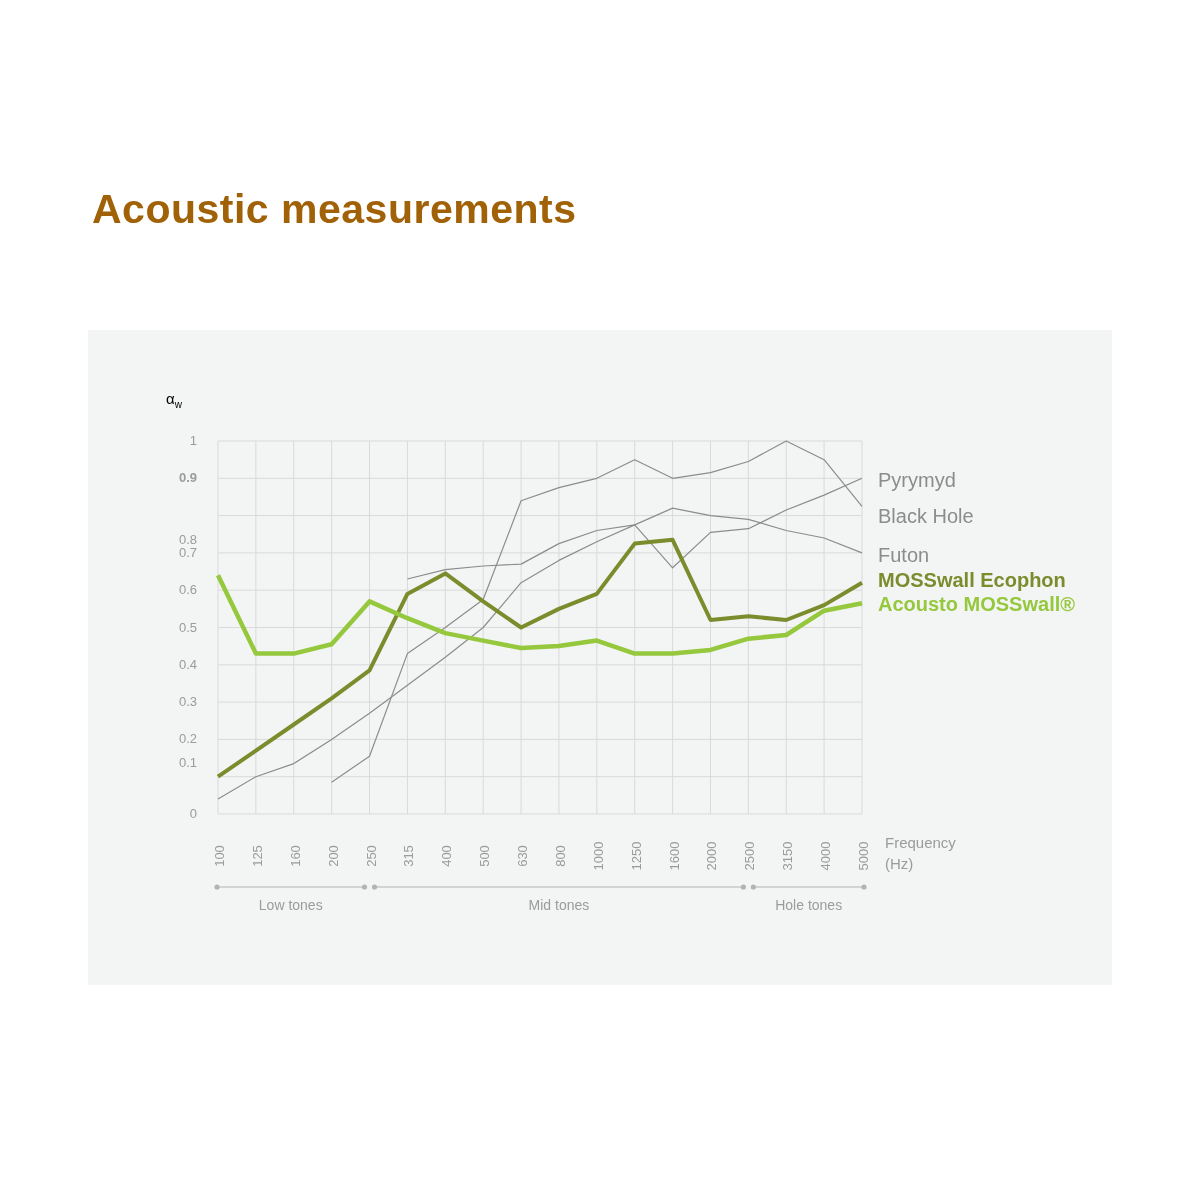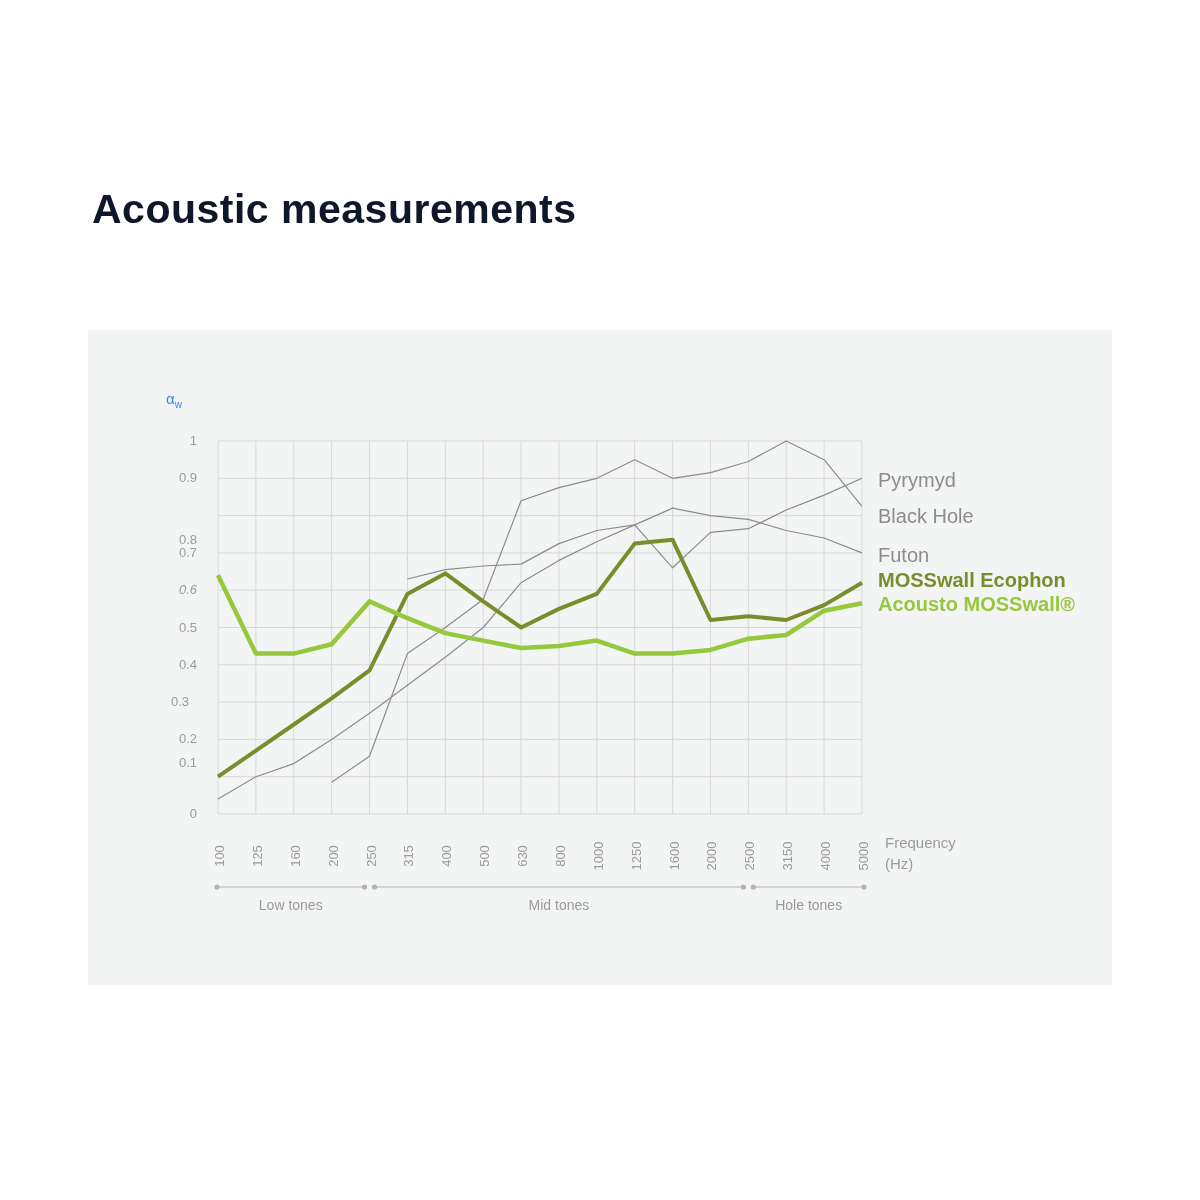--- a/index.html
+++ b/index.html
@@ -6,39 +6,39 @@
   body{
     width:1200px;height:1200px;
     background:#ffffff;
     font-family:"Liberation Sans", sans-serif;
     position:relative;
     overflow:hidden;
   }
   .page-title{
     position:absolute;left:92px;top:186px;margin:0;
     font-size:41px;font-weight:bold;letter-spacing:0.5px;
-    color:#0f172a;
+    color:#a16207;
   }
   .chart-panel{
     position:absolute;left:88px;top:330px;width:1024px;height:655px;
     background:#f3f4f4;
   }
   #chart-svg{position:absolute;left:0;top:0;width:1200px;height:1200px;pointer-events:none;}
   .ylab{
     position:absolute;width:44px;text-align:right;
     font-size:13px;color:#9b9b9b;line-height:16px;
   }
   .xlab{
     position:absolute;
     font-size:13px;color:#9b9b9b;white-space:nowrap;
     transform:translate(-50%,-50%) rotate(-90deg);
   }
   .y-axis-title{
     position:absolute;left:166px;top:390px;
-    font-size:15px;color:#3b82f6;
+    font-size:15px;color:#000000;
   }
   .y-axis-title sub{font-size:10px;}
   .x-axis-title{
     position:absolute;left:885px;top:832px;
     font-size:15px;color:#9b9b9b;line-height:21px;
   }
   .legend-item{
     position:absolute;left:878px;height:18px;
     font-size:20px;color:#8c8c8c;white-space:nowrap;
   }
@@ -101,27 +101,27 @@
       <circle cx="753.3529411764706" cy="887" r="2.6" fill="#b3b3b3"></circle>
       <circle cx="864" cy="887" r="2.6" fill="#b3b3b3"></circle>
     </svg>
 
   <div class="y-axis-title"><span>α</span><sub>w</sub></div>
 
   <div id="ylabels">
       <div class="ylab" style="left: 153px; top: 806px;">0</div>
       <div class="ylab" style="left: 153px; top: 735px; margin-top: 20px;">0.1</div>
       <div class="ylab" style="left: 153px; top: 731.4px;">0.2</div>
-      <div class="ylab" style="left: 145px; top: 694.1px; text-align: right;">0.3</div>
+      <div class="ylab" style="left: 153px; top: 694.1px; text-align: right;">0.3</div>
       <div class="ylab" style="left: 153px; top: 656.8px;">0.4</div>
       <div class="ylab" style="left: 153px; top: 619.5px;">0.5</div>
-      <div class="ylab" style="left: 153px; top: 582.2px; font-style: italic;">0.6</div>
+      <div class="ylab" style="left: 153px; top: 582.2px;">0.6</div>
       <div class="ylab" style="left: 153px; top: 544.9px;">0.7</div>
       <div class="ylab" style="left: 153px; top: 507.6px; margin-top: 24px;">0.8</div>
-      <div class="ylab" style="left: 153px; top: 470.3px;">0.9</div>
+      <div class="ylab" style="left: 153px; top: 470.3px; font-weight: bold;">0.9</div>
       <div class="ylab" style="left: 153px; top: 433px;">1</div>
     </div>
   <div id="xlabels">
       <div class="xlab" style="left: 219px; top: 856px;">100</div>
       <div class="xlab" style="left: 256.882px; top: 856px;">125</div>
       <div class="xlab" style="left: 294.765px; top: 856px;">160</div>
       <div class="xlab" style="left: 332.647px; top: 856px;">200</div>
       <div class="xlab" style="left: 370.529px; top: 856px;">250</div>
       <div class="xlab" style="left: 408.412px; top: 856px;">315</div>
       <div class="xlab" style="left: 446.294px; top: 856px;">400</div>

